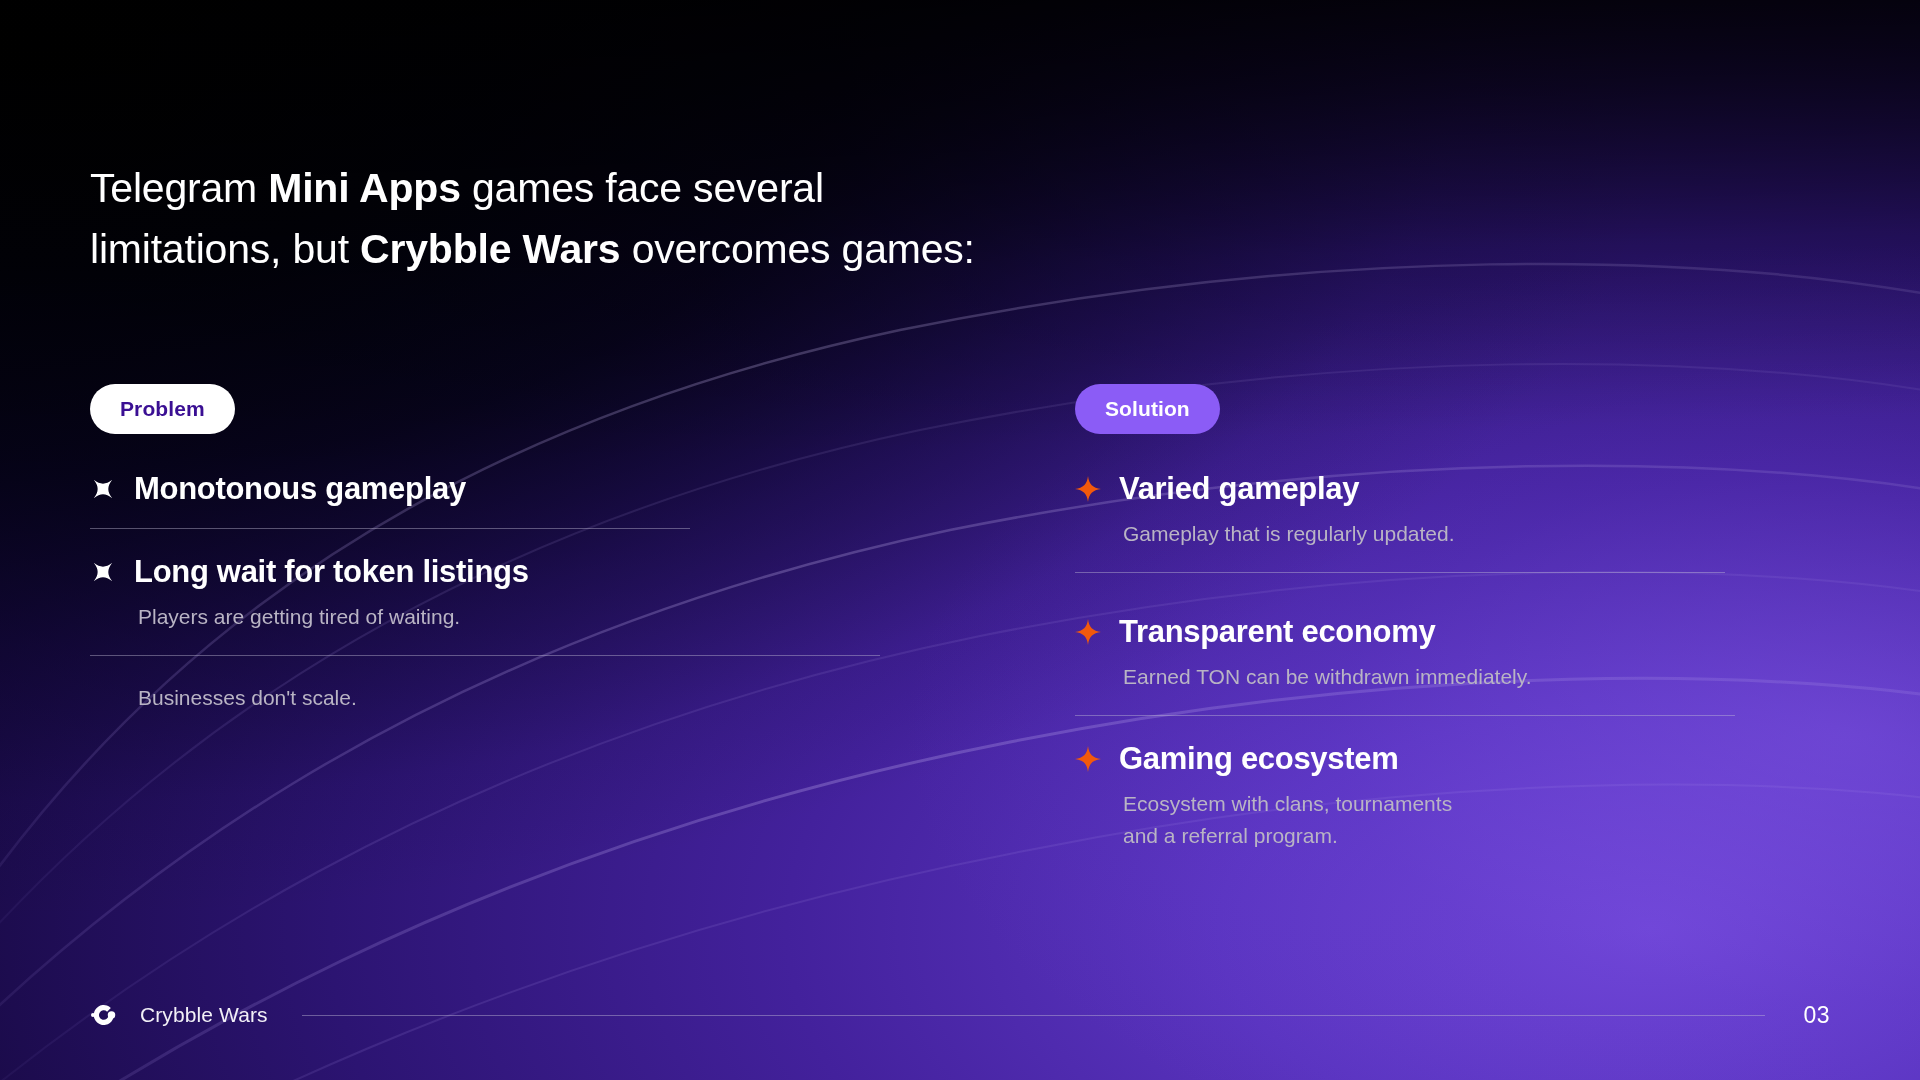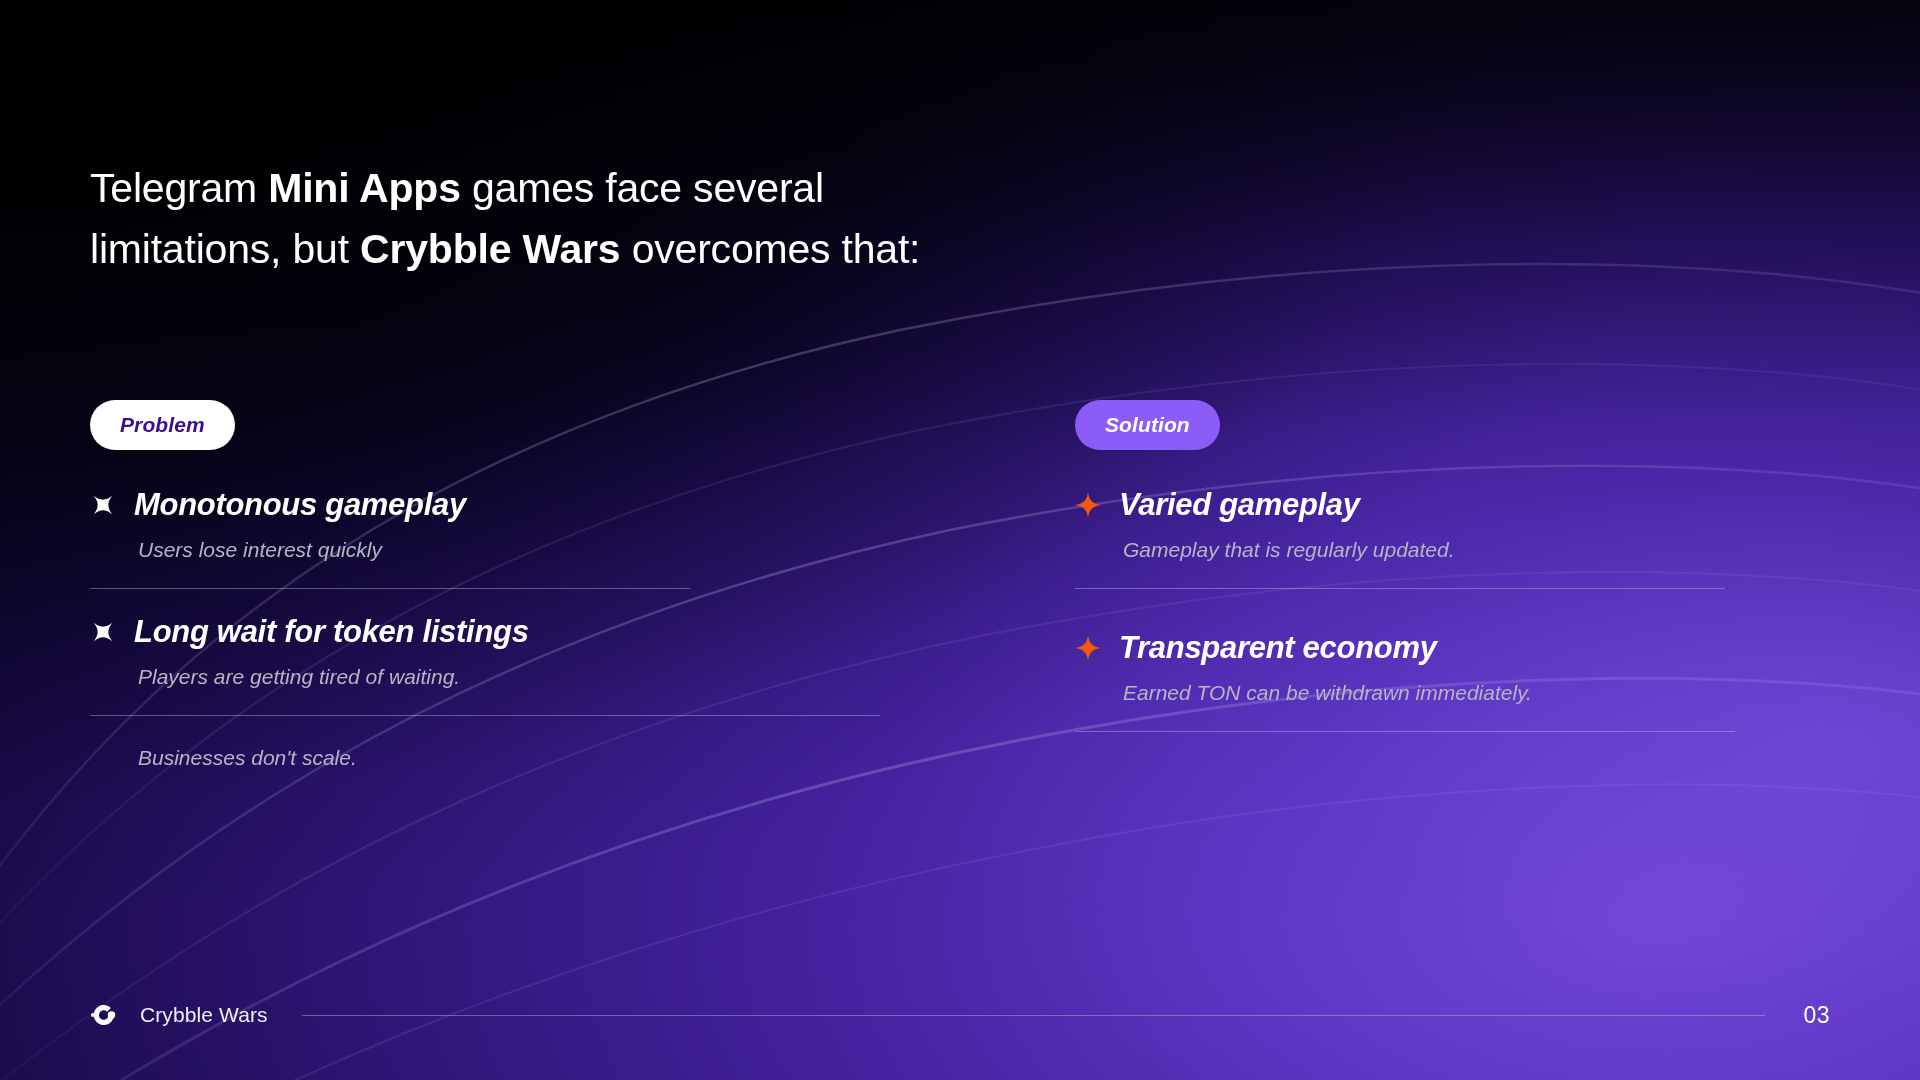--- a/index.html
+++ b/index.html
@@ -65,22 +65,21 @@
     font-size: 41px;
     line-height: 61px;
     font-weight: 400;
     color: #ffffff;
     letter-spacing: -0.2px;
   }
   .headline b { font-weight: 700; }
 
   .col {
     position: absolute;
-    top: 400px;
-    font-style: italic;
+    top: 384px;
   }
   .col-problem { left: 90px;  width: 720px; }
   .col-solution { left: 1075px; width: 760px; }
 
   .pill {
     display: inline-block;
     border-radius: 999px;
     font-size: 21px;
     font-weight: 700;
     letter-spacing: 0.1px;
@@ -200,36 +199,35 @@
     <path d="M -170 1180 C 90 880, 430 640, 950 530 C 1360 448, 1740 452, 1990 500" fill="none" stroke="url(#arcG)" stroke-width="2.5"></path>
     <path d="M -180 1240 C 110 960, 470 740, 980 636 C 1380 556, 1760 558, 2000 604" fill="none" stroke="url(#arcG2)" stroke-width="2"></path>
     <path d="M -190 1300 C 130 1040, 510 840, 1010 742 C 1400 664, 1780 664, 2010 708" fill="none" stroke="url(#arcG)" stroke-width="3"></path>
     <path d="M -200 1360 C 150 1120, 550 940, 1040 848 C 1420 772, 1800 770, 2020 812" fill="none" stroke="url(#arcG2)" stroke-width="2"></path>
   </svg>
 
   <div class="content">
 
     <div class="headline">
       <span>Telegram </span><b>Mini Apps</b><span> games face several</span><br>
-      <span>limitations, but </span><b>Crybble Wars</b><span> overcomes that:</span>
+      <span>limitations, but </span><b>Crybble Wars</b><span> overcomes games:</span>
     </div>
 
     <div class="col col-problem">
       <div class="pill pill-problem">Problem</div>
 
       <div class="list">
 
         <div class="item">
           <div class="item-head">
             <svg class="icon-star x" viewBox="0 0 100 100">
               <path d="M50 0 C54 32, 68 46, 100 50 C68 54, 54 68, 50 100 C46 68, 32 54, 0 50 C32 46, 46 32, 50 0 Z" fill="#ffffff"></path>
             </svg>
             <div class="item-title">Monotonous gameplay</div>
           </div>
-          <div class="item-sub">Users lose interest quickly</div>
           <div class="divider d1"></div>
         </div>
 
         <div class="item gap-after" style="margin-top:26px">
           <div class="item-head">
             <svg class="icon-star x" viewBox="0 0 100 100">
               <path d="M50 0 C54 32, 68 46, 100 50 C68 54, 54 68, 50 100 C46 68, 32 54, 0 50 C32 46, 46 32, 50 0 Z" fill="#ffffff"></path>
             </svg>
             <div class="item-title">Long wait for token listings</div>
           </div>
@@ -264,20 +262,30 @@
           <div class="item-head">
             <svg class="icon-star" viewBox="0 0 100 100">
               <path d="M50 0 C54 32, 68 46, 100 50 C68 54, 54 68, 50 100 C46 68, 32 54, 0 50 C32 46, 46 32, 50 0 Z" fill="#f2590c"></path>
             </svg>
             <div class="item-title">Transparent economy</div>
           </div>
           <div class="item-sub">Earned TON can be withdrawn immediately.</div>
           <div class="divider s2"></div>
         </div>
 
+        <div class="item" style="margin-top:26px">
+          <div class="item-head">
+            <svg class="icon-star" viewBox="0 0 100 100">
+              <path d="M50 0 C54 32, 68 46, 100 50 C68 54, 54 68, 50 100 C46 68, 32 54, 0 50 C32 46, 46 32, 50 0 Z" fill="#f2590c"></path>
+            </svg>
+            <div class="item-title">Gaming ecosystem</div>
+          </div>
+          <div class="item-sub" style="white-space:pre-line">Ecosystem with clans, tournaments
+and a referral program.</div>
+        </div>
 
       </div>
     </div>
 
     <div class="footer">
       <svg class="logo-mark" viewBox="0 0 120 100">
         <circle cx="12" cy="50" r="8" fill="#ffffff"></circle>
         <path d="M95 50 a40 40 0 1 1 -11.7 -28.3 l-15 15 A19 19 0 1 0 74 50 Z" fill="#ffffff"></path>
         <circle cx="86" cy="50" r="15" fill="#ffffff"></circle>
       </svg>

